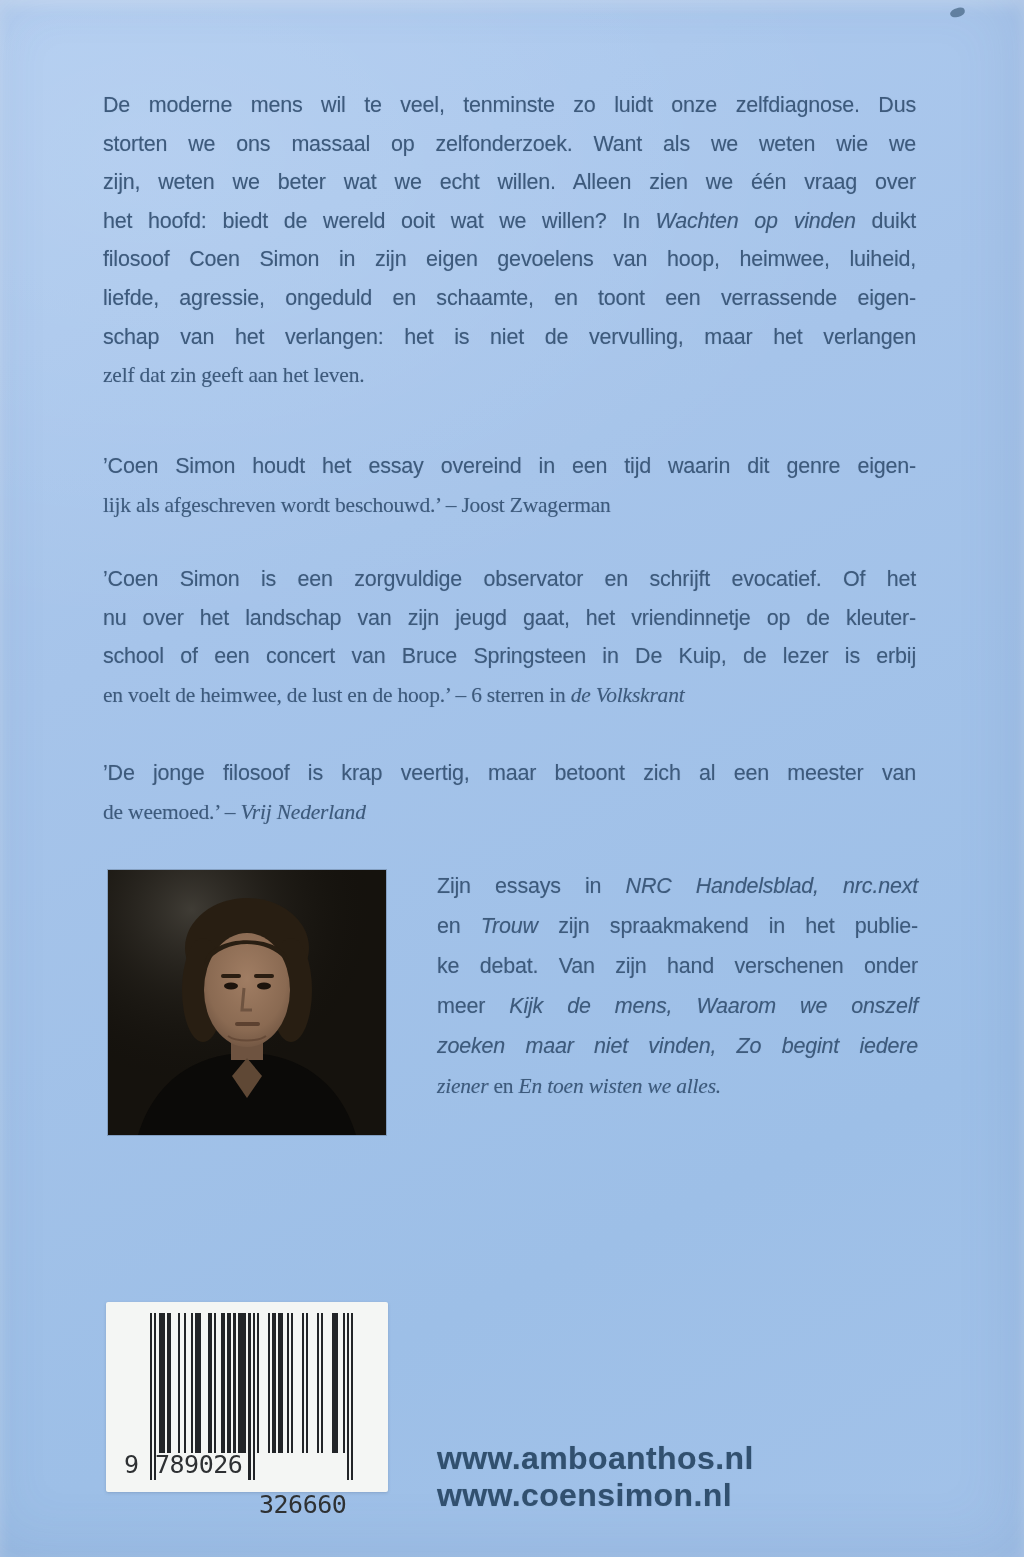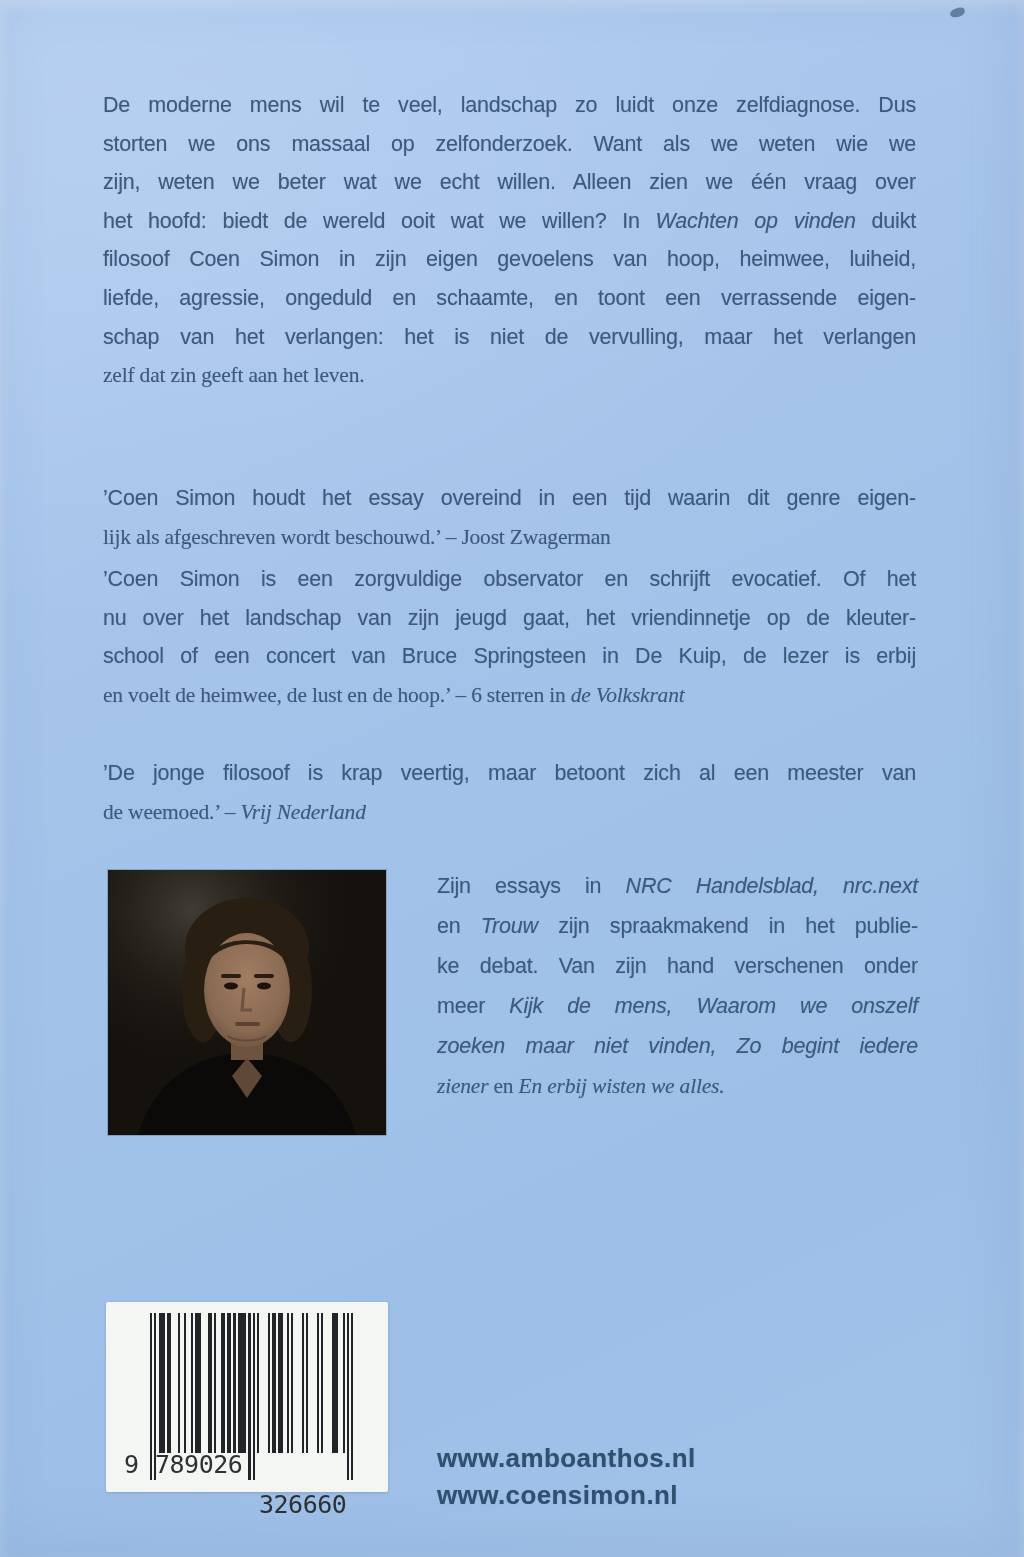--- a/index.html
+++ b/index.html
@@ -25,21 +25,21 @@
   .textblock {
     position:absolute;
     font-size:21.5px;
     letter-spacing:-0.2px;
     text-shadow:0 0 1px rgba(61,90,124,.35);
   }
   .textblock em { font-style:italic; }
   .tline { text-align:justify; text-align-last:justify; line-height:38.6px; white-space:normal; }
   .tline.last { text-align-last:left;font-family:Liberation Serif, serif; }
   .blurb  { left:103px; top:86px;  width:813px; }
-  .quote1 { left:103px; top:447px; width:813px;margin-top:32px; }
+  .quote1 { left:103px; top:447px; width:813px; }
   .quote2 { left:103px; top:560px; width:813px; }
   .quote3 { left:103px; top:754px; width:813px; }
   .bio    { left:437px; top:866px; width:481px; }
   .bio .tline { line-height:40px; }
   
   .photo {
     position:absolute; left:108px; top:870px; width:278px; height:265px;
     box-shadow:0 0 0 1px rgba(40,55,75,0.25);
   }
   .photo svg { display:block; width:100%; height:100%; }
@@ -60,34 +60,34 @@
     position:absolute; top:148px;
     font-family:"DejaVu Sans Mono", monospace;
     font-size:25px; letter-spacing:-0.5px; color:#2e3133;
   }
   .digits .d0 { left:18px; }
   .digits .d1 { left:49px; }
   .digits .d2 { left:153px;margin-top:40px; }
   
   .links {
     position:absolute; left:437px; top:1440px;
-    font-size:26px; font-weight:bold; letter-spacing:0.4px;
+    font-size:32px; font-weight:bold; letter-spacing:0.4px;
     line-height:37px; color:#31506f;
     text-shadow:0 0 1px rgba(49,80,111,.4);
   }
 </style>
 </head>
 <body>
 
 <div class="cover">
 
   <div class="speck"></div>
 
   <section class="textblock blurb">
-      <div class="tline"><span>De moderne mens wil te veel, landschap zo luidt onze zelfdiagnose. Dus</span></div>
+      <div class="tline"><span>De moderne mens wil te veel, tenminste zo luidt onze zelfdiagnose. Dus</span></div>
       <div class="tline"><span>storten we ons massaal op zelfonderzoek. Want als we weten wie we</span></div>
       <div class="tline"><span>zijn, weten we beter wat we echt willen. Alleen zien we één vraag over</span></div>
       <div class="tline"><span>het hoofd: biedt de wereld ooit wat we willen? In </span><em>Wachten op vinden</em><span> duikt</span></div>
       <div class="tline"><span>filosoof Coen Simon in zijn eigen gevoelens van hoop, heimwee, luiheid,</span></div>
       <div class="tline"><span>liefde, agressie, ongeduld en schaamte, en toont een verrassende eigen-</span></div>
       <div class="tline"><span>schap van het verlangen: het is niet de vervulling, maar het verlangen</span></div>
       <div class="tline last"><span>zelf dat zin geeft aan het leven.</span></div>
     </section>
 
   <section class="textblock quote1">
@@ -140,21 +140,21 @@
         <rect x="127" y="152" width="25" height="4" rx="2" fill="#5c4130"></rect>
         <path d="M120,166 C128,172 150,172 158,166" fill="none" stroke="#5c4130" stroke-width="2" opacity="0.7"></path>
       </svg>
     </div>
     <div class="textblock bio">
         <div class="tline"><span>Zijn essays in </span><em>NRC Handelsblad, nrc.next</em></div>
         <div class="tline"><span>en </span><em>Trouw</em><span> zijn spraakmakend in het publie-</span></div>
         <div class="tline"><span>ke debat. Van zijn hand verschenen onder</span></div>
         <div class="tline"><span>meer </span><em>Kijk de mens, Waarom we onszelf</em></div>
         <div class="tline"><em>zoeken maar niet vinden, Zo begint iedere</em></div>
-        <div class="tline last"><em>ziener</em><span> en </span><em>En erbij wisten we alles.</em></div>
+        <div class="tline last"><em>ziener</em><span> en </span><em>En toen wisten we alles.</em></div>
       </div>
   </div>
 
   <div class="barcode-box">
     <div class="bars">
         <span class="module ink guard"></span>
         <span class="module guard"></span>
         <span class="module ink guard"></span>
         <span class="module"></span>
         <span class="module ink"></span>

